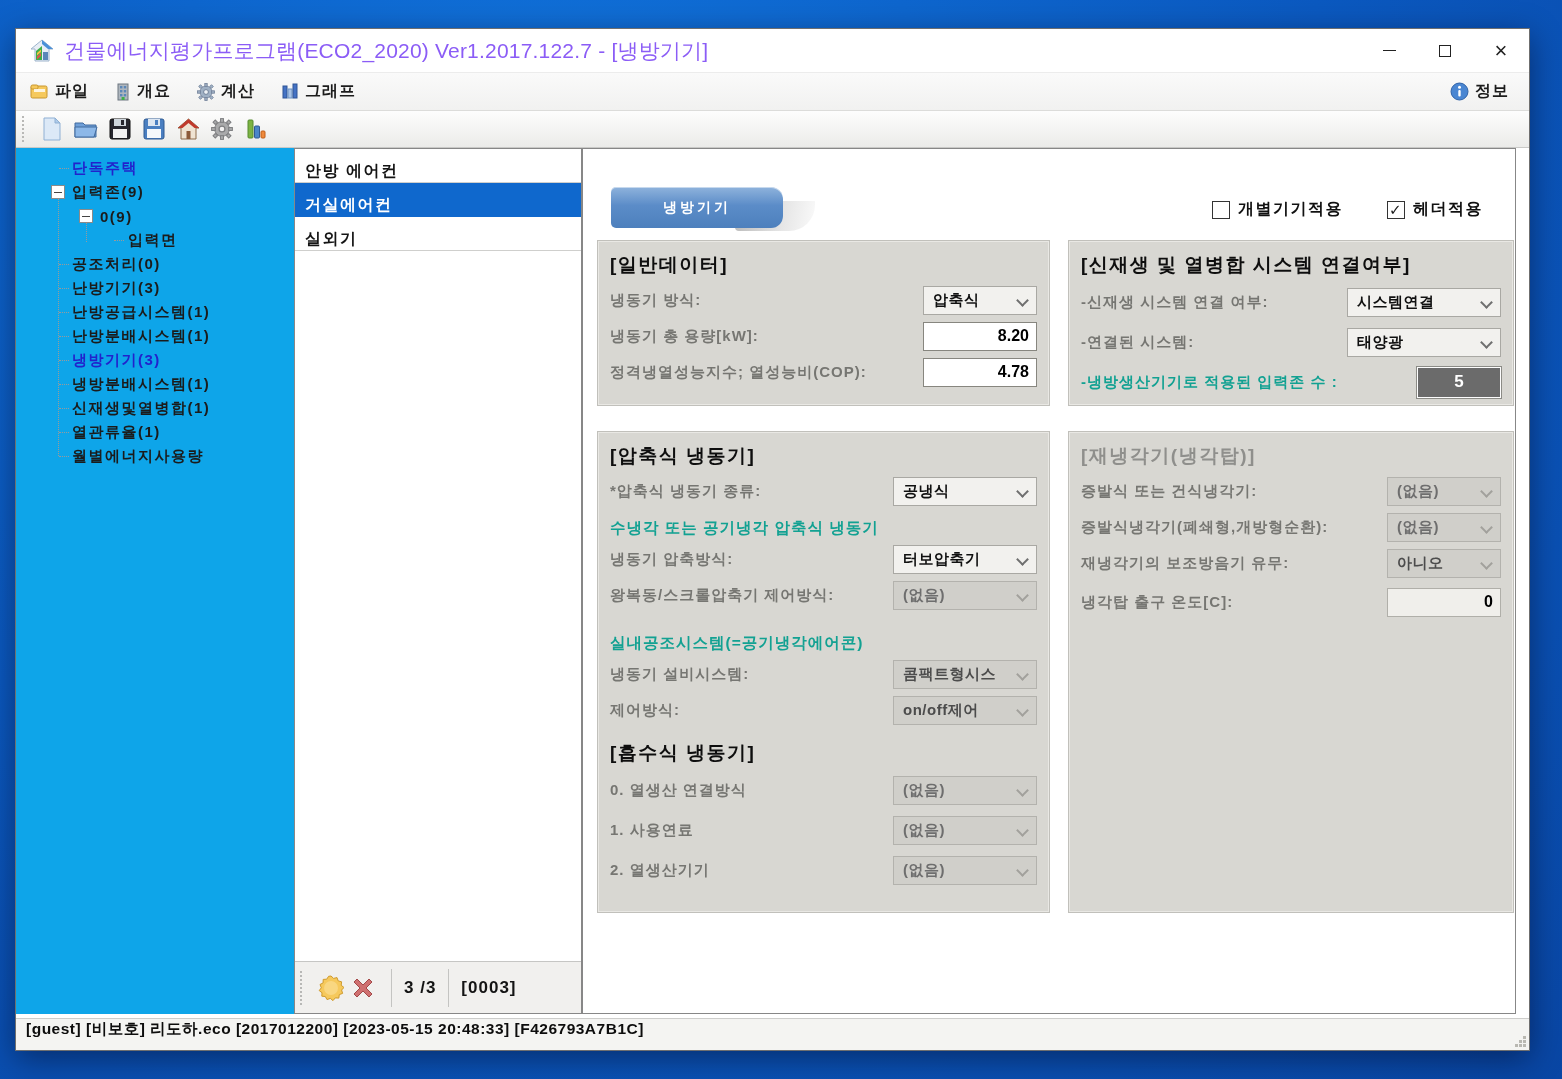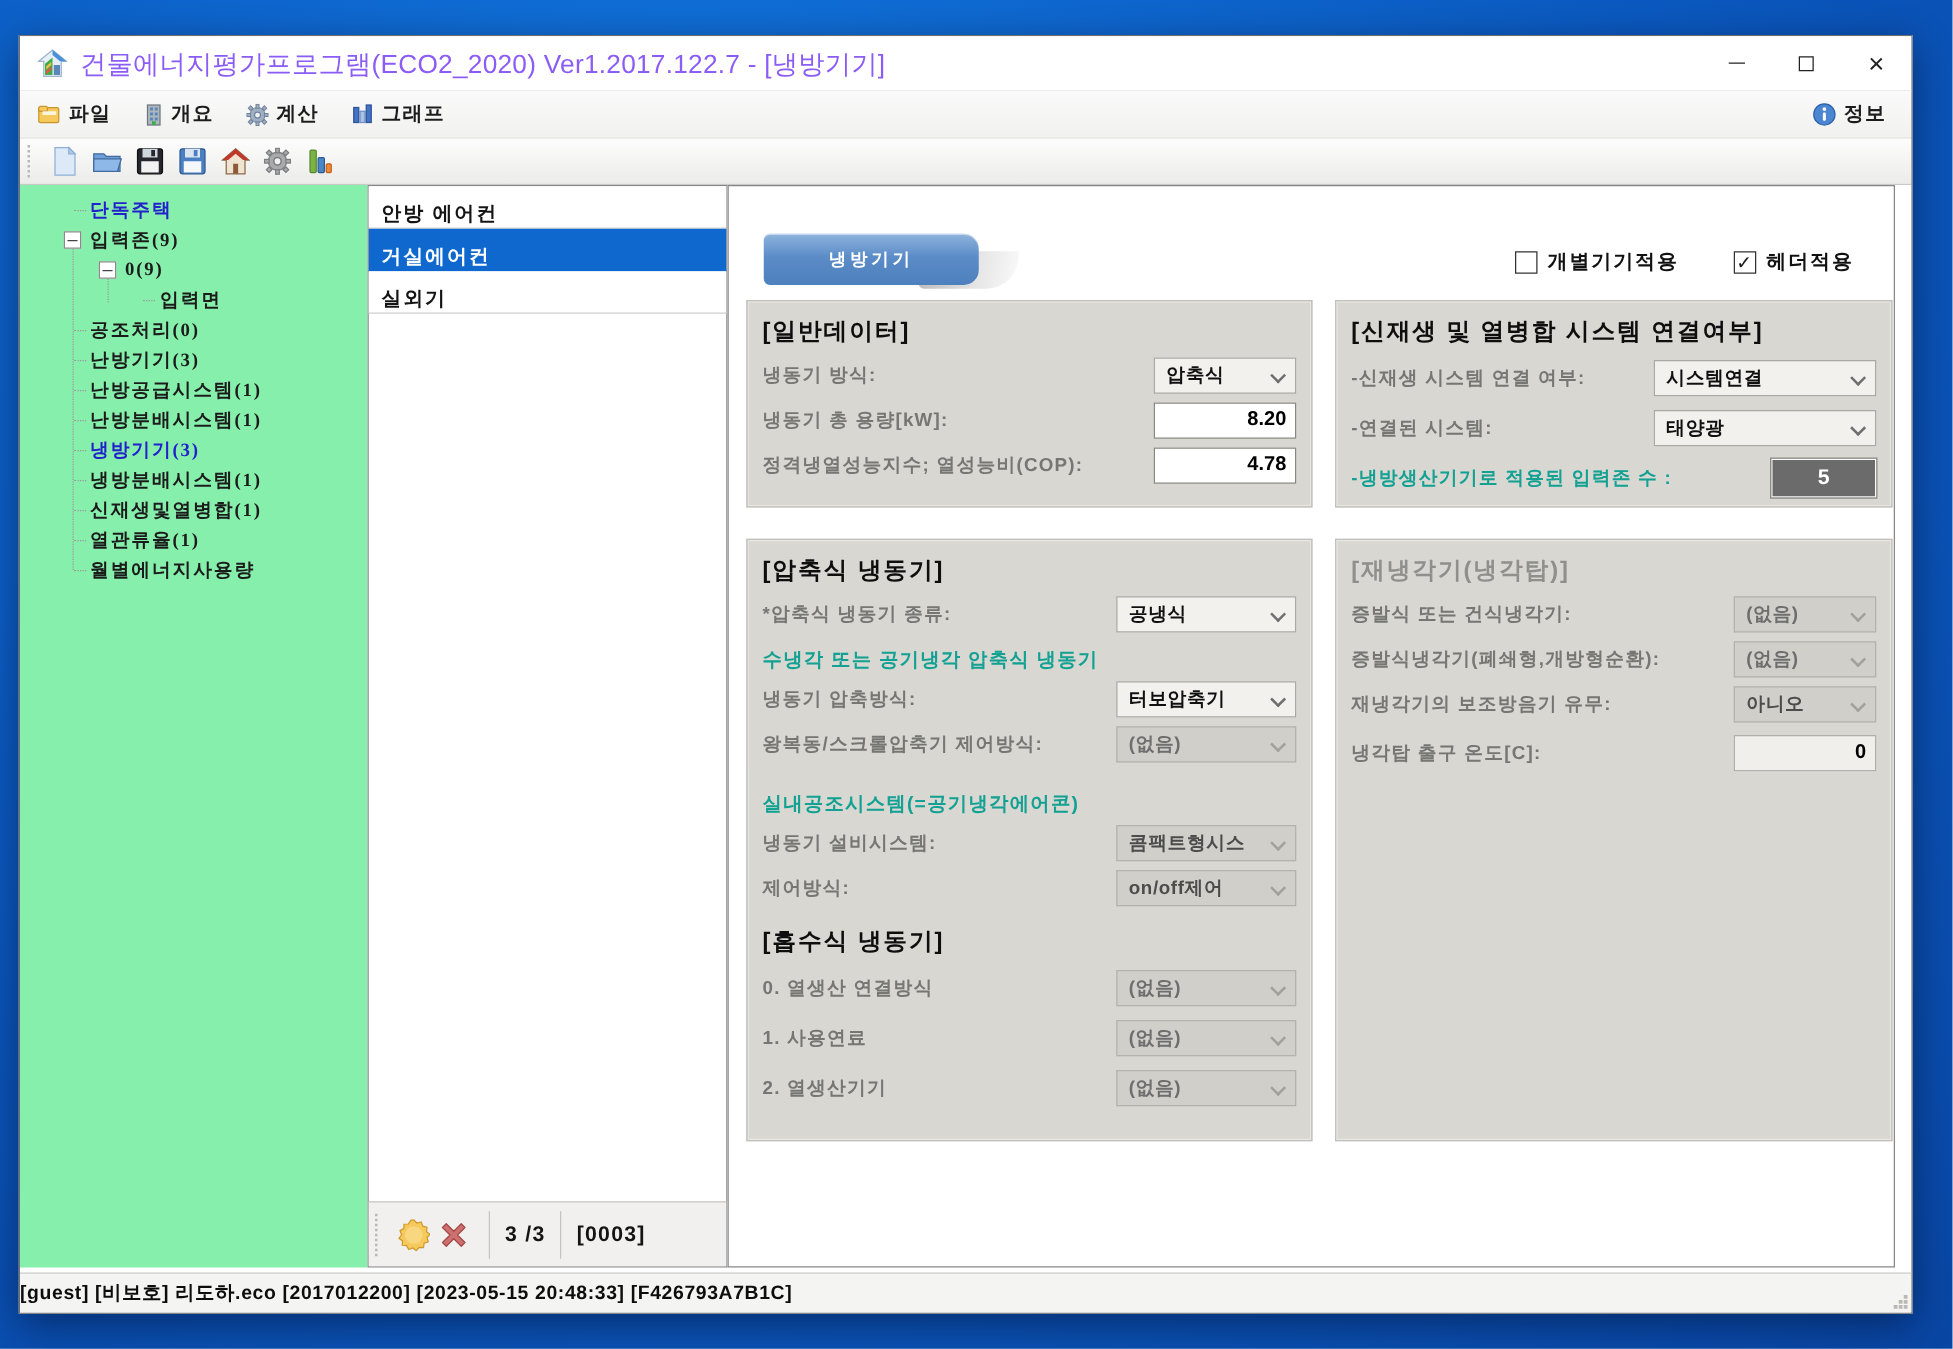--- a/index.html
+++ b/index.html
@@ -33,21 +33,21 @@
     font-size:16px; font-weight:700; color:#1c1c1c; letter-spacing:1px; }
   
   .toolbar { position:absolute; left:0; top:82px; right:0; height:37px;
     background:linear-gradient(#fdfdfd,#ebebe9); border-bottom:1px solid #c9c9c7;
     display:flex; align-items:center; padding-left:4px; }
   .tb-grip { width:5px; height:26px; border-left:2px dotted #b8b8b6; margin:0 8px 0 2px; }
   .tb-btn { width:34px; height:30px; display:flex; align-items:center; justify-content:center; cursor:default; }
   
   .content { position:absolute; left:0; top:119px; right:0; bottom:32px; background:#fff; }
   
-  .tree-panel { position:absolute; left:0; top:0; width:278px; bottom:4px; background:#86efac; overflow:hidden;font-family:Liberation Serif, serif; }
+  .tree-panel { position:absolute; left:0; top:0; width:278px; bottom:4px; background:#0ea5e9; overflow:hidden; }
   .tguide { position:absolute; border-left:1px dotted #9a9a9a; width:0; }
   .g1 { left:42px; top:44px; height:264px; }
   .g2v { left:70px; top:68px; height:26px; }
   .trow { position:relative; height:24px; display:flex; align-items:center;
     font-size:15px; font-weight:700; color:#1b1b1b; letter-spacing:1.5px; white-space:nowrap; cursor:default; }
   .trow::before { content:""; position:absolute; top:12px; width:10px; border-top:1px dotted #9a9a9a; }
   .trow.lvl0 { padding-left:56px; } .trow.lvl0::before { left:43px; }
   .trow.lvl2 { padding-left:112px; } .trow.lvl2::before { left:98px; }
   .trow.exp0 { padding-left:35px; } .trow.exp1 { padding-left:63px; }
   .trow.exp0::before,.trow.exp1::before { display:none; }
@@ -98,34 +98,34 @@
   .frow.tall { height:40px; }
   .flabel { font-size:15px; font-weight:700; color:#767672; letter-spacing:1px; white-space:nowrap; }
   .flabel.teal { color:#12a192; font-size:15px; }
   .subhead { font-size:15.5px; font-weight:700; color:#12a192; letter-spacing:1px; margin:9px 0 2px 0; white-space:nowrap; }
   
   .dd { position:relative; height:29px; background:#f2f1ee; border:1px solid #a9a8a3;
     display:flex; align-items:center; padding:0 24px 0 9px; cursor:default; overflow:hidden; flex:0 0 auto; }
   .dd span { font-size:15px; font-weight:700; color:#101010; letter-spacing:.5px; white-space:nowrap; }
   .dd::after { content:""; position:absolute; right:9px; top:9px; width:7px; height:7px;
     border-right:2px solid #6f6f6f; border-bottom:2px solid #6f6f6f; transform:rotate(45deg); }
-  .dd.w114 { width:114px; } .dd.w144 { width:144px; } .dd.w166 { width:178px; }
+  .dd.w114 { width:114px; } .dd.w144 { width:144px; } .dd.w166 { width:154px; }
   .dd.off { background:#d0cfca; border-color:#b3b2ad; }
   .dd.off span { color:#6e6e6e; }
   .dd.off::after { border-color:#a2a19c; }
   .dd.off.dk span { color:#4c4c4c; }
   .fin { height:29px; border:1px solid #87867f; background:#fff; text-align:right; padding-right:7px;
     font-size:16px; font-weight:700; color:#000; font-family:"Liberation Sans","DejaVu Sans",sans-serif; flex:0 0 auto; }
   .fin.w114 { width:114px; }
   .fin.dim { background:#f0efeb; border-color:#b0afa9; }
   .darkbox { width:84px; height:31px; background:#6b6b6b; border:1px solid #fdfdfd; outline:1px solid #8b8b86;
     display:flex; align-items:center; justify-content:center; color:#fff; font-size:17px; font-weight:700; flex:0 0 auto; }
   
   .statusbar { position:absolute; left:0; bottom:0; right:0; height:32px; background:#f4f4f2;
-    border-top:1px solid #cdcdcb; display:flex; align-items:center; }
+    border-top:1px solid #cdcdcb; display:flex; align-items:flex-start; padding-left:10px; }
   .status-text { font-size:15.5px; font-weight:700; color:#0d0d0d; letter-spacing:.5px; }
   .grip { position:absolute; right:3px; bottom:3px; width:13px; height:13px; }
   .grip i { position:absolute; width:3px; height:3px; background:#b9b8b2; }
   .grip i:nth-child(1){ right:0; bottom:8px; } .grip i:nth-child(2){ right:4px; bottom:4px; }
   .grip i:nth-child(3){ right:0; bottom:4px; } .grip i:nth-child(4){ right:8px; bottom:0; }
   .grip i:nth-child(5){ right:4px; bottom:0; } .grip i:nth-child(6){ right:0; bottom:0; }
 </style>
 </head>
 <body>
 

